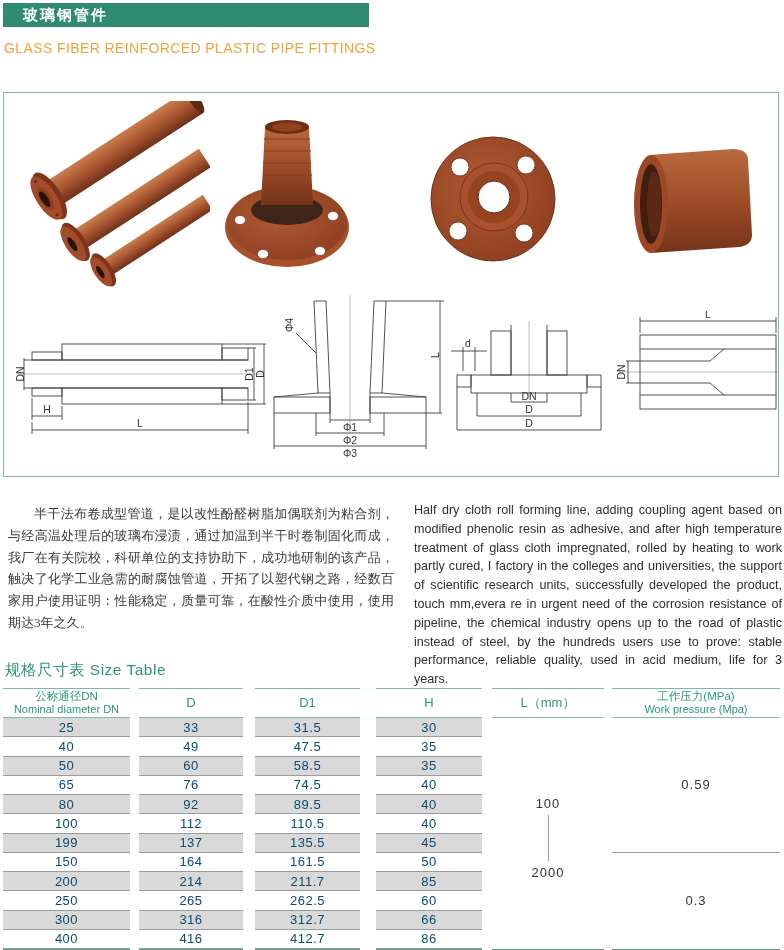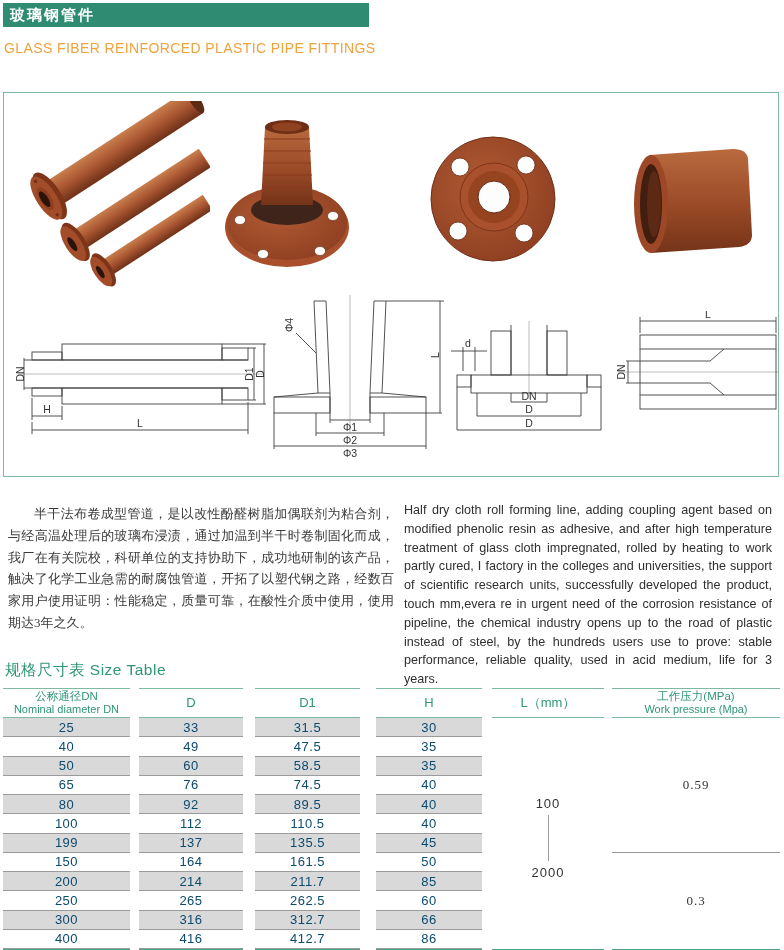--- a/index.html
+++ b/index.html
@@ -1,34 +1,34 @@
 <!DOCTYPE html>
 <html style="--c-teal: #2F8C73; --c-orange: #F0A23C; --c-green: #2E9677; --c-border: #7FB9A0; --c-rowgray: #D9D9D9; --c-linegray: #9B9B9B; --c-bottomgreen: #4FA183; --c-text: #3A3A3A;"><head>
 <meta charset="utf-8">
 <style>
   html,body{margin:0;padding:0;background:#fff;}
   .page{position:relative;width:784px;height:950px;background:#fff;overflow:hidden;
         font-family:"Liberation Sans",sans-serif;}
 
   
   .title-bar{position:absolute;left:3px;top:3px;width:366px;height:24px;background:var(--c-teal);
-             color:#fff;font-size:15px;font-weight:bold;line-height:24px;padding-left:7px;
+             color:#fff;font-size:15px;font-weight:bold;line-height:24px;padding-left:20px;
              box-sizing:border-box;letter-spacing:2px;}
   .subtitle{position:absolute;left:4px;top:40px;font-size:14px;color:var(--c-orange);
             letter-spacing:.4px;}
 
   
   .figure-box{position:absolute;left:3px;top:92px;width:776px;height:385px;
               border:1px solid var(--c-border);box-sizing:border-box;}
   .figure-box .ph{position:absolute;}
 
   
   .para-cn{position:absolute;left:8px;top:503px;width:386px;font-size:13px;line-height:21.8px;
            color:var(--c-text);text-align:justify;text-indent:2em;margin:0;font-family:Liberation Serif, serif;}
-  .para-en{position:absolute;left:404px;top:501px;width:368px;font-size:12.6px;line-height:18.8px;
+  .para-en{position:absolute;left:414px;top:501px;width:368px;font-size:12.6px;line-height:18.8px;
            color:#2f2f2f;text-align:justify;margin:0;}
 
   
   .tbl-heading{position:absolute;left:5px;top:660px;font-size:15.5px;color:var(--c-green);
                font-weight:normal;margin:0;letter-spacing:.5px;}
 
   
   .stable{position:absolute;left:0;top:688px;width:784px;height:188px;}
   .col{position:absolute;top:0;}
   .col-dn{left:3px;width:127px;}
@@ -46,21 +46,21 @@
   .cbody{height:233px;box-sizing:border-box;border-bottom:2px solid var(--c-bottomgreen);}
   .tcell{height:19.25px;box-sizing:border-box;border-bottom:1px solid var(--c-linegray);
          font-size:13px;display:flex;align-items:center;justify-content:center;color:#0c4a6e;
          letter-spacing:.5px;}
   .tcell.gray{background:var(--c-rowgray);}
   .lbody{display:flex;flex-direction:column;align-items:center;padding-top:78px;
          font-size:13px;color:#333;letter-spacing:1px;}
   .lbody .vline{width:1px;height:46px;background:#9a9a9a;margin:4px 0;}
   .pbody{display:flex;flex-direction:column;}
   .phalf{display:flex;align-items:center;justify-content:center;font-size:13px;color:#333;
-         letter-spacing:1px;font-family:Liberation Serif, serif;}
+         letter-spacing:1px;}
   .phalf.upper{height:134.75px;border-bottom:1px solid var(--c-linegray);box-sizing:border-box;}
   .phalf.lower{flex:1;}
 
   svg text{font-family:"Liberation Sans",sans-serif;font-size:10.5px;fill:#333;}
   .dln{stroke:#3f3f3f;stroke-width:.9;fill:none;}
   .cln{stroke:#8a8a8a;stroke-width:.55;fill:none;}
 </style>
 </head>
 <body>
 

